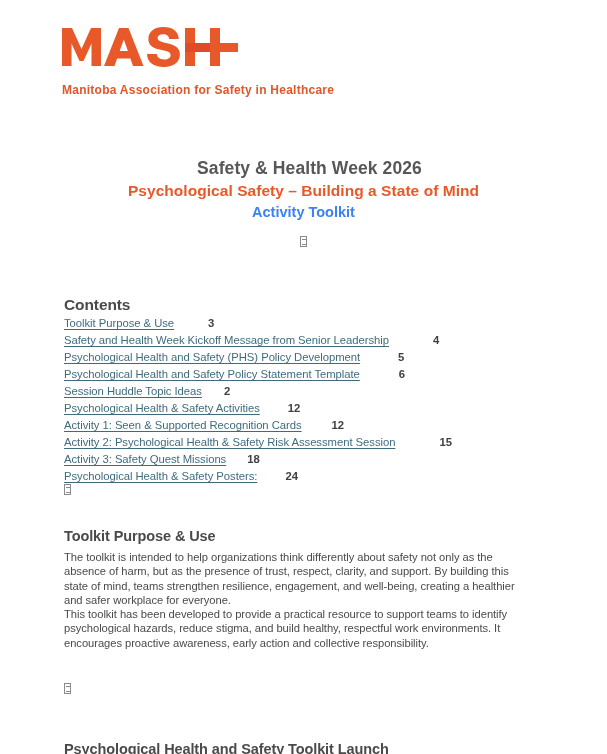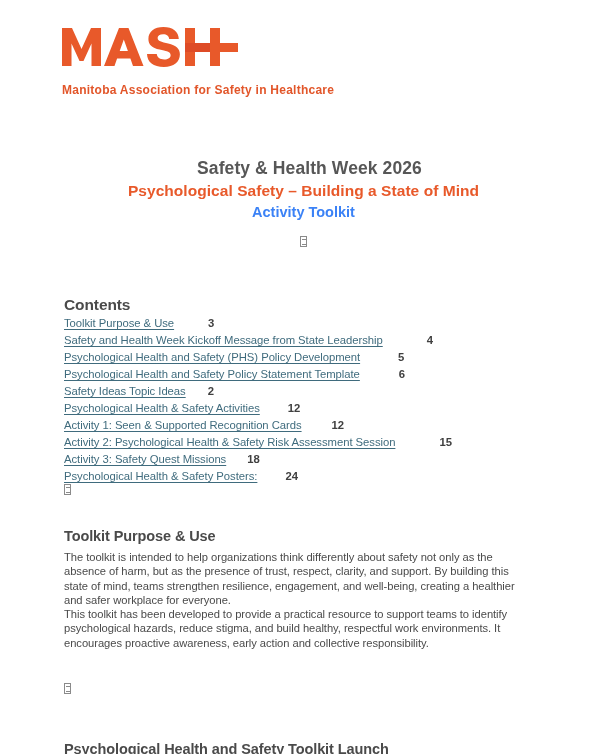--- a/index.html
+++ b/index.html
@@ -230,33 +230,33 @@
   </div>
 
   <div class="contents-block">
     <div class="contents-heading">Contents</div>
 
     <div class="toc-row">
       <span class="toc-label">Toolkit Purpose &amp; Use</span><span class="gap-a"></span><span class="toc-page">3</span>
     </div>
 
     <div class="toc-row">
-      <span class="toc-label">Safety and Health Week Kickoff Message from State Leadership</span><span class="gap-b"></span><span class="toc-page">4</span>
+      <span class="toc-label">Safety and Health Week Kickoff Message from Senior Leadership</span><span class="gap-b"></span><span class="toc-page">4</span>
     </div>
 
     <div class="toc-row">
       <span class="toc-label">Psychological Health and Safety (PHS) Policy Development</span><span class="gap-c"></span><span class="toc-page">5</span>
     </div>
 
     <div class="toc-row">
       <span class="toc-label">Psychological Health and Safety Policy Statement Template</span><span class="gap-d"></span><span class="toc-page">6</span>
     </div>
 
     <div class="toc-row">
-      <span class="toc-label">Safety Ideas Topic Ideas</span><span class="gap-e"></span><span class="toc-page">2</span>
+      <span class="toc-label">Session Huddle Topic Ideas</span><span class="gap-e"></span><span class="toc-page">2</span>
     </div>
 
     <div class="toc-row">
       <span class="toc-label">Psychological Health &amp; Safety Activities</span><span class="gap-f"></span><span class="toc-page">12</span>
     </div>
 
     <div class="toc-row">
       <span class="toc-label">Activity 1: Seen &amp; Supported Recognition Cards</span><span class="gap-g"></span><span class="toc-page">12</span>
     </div>
 

